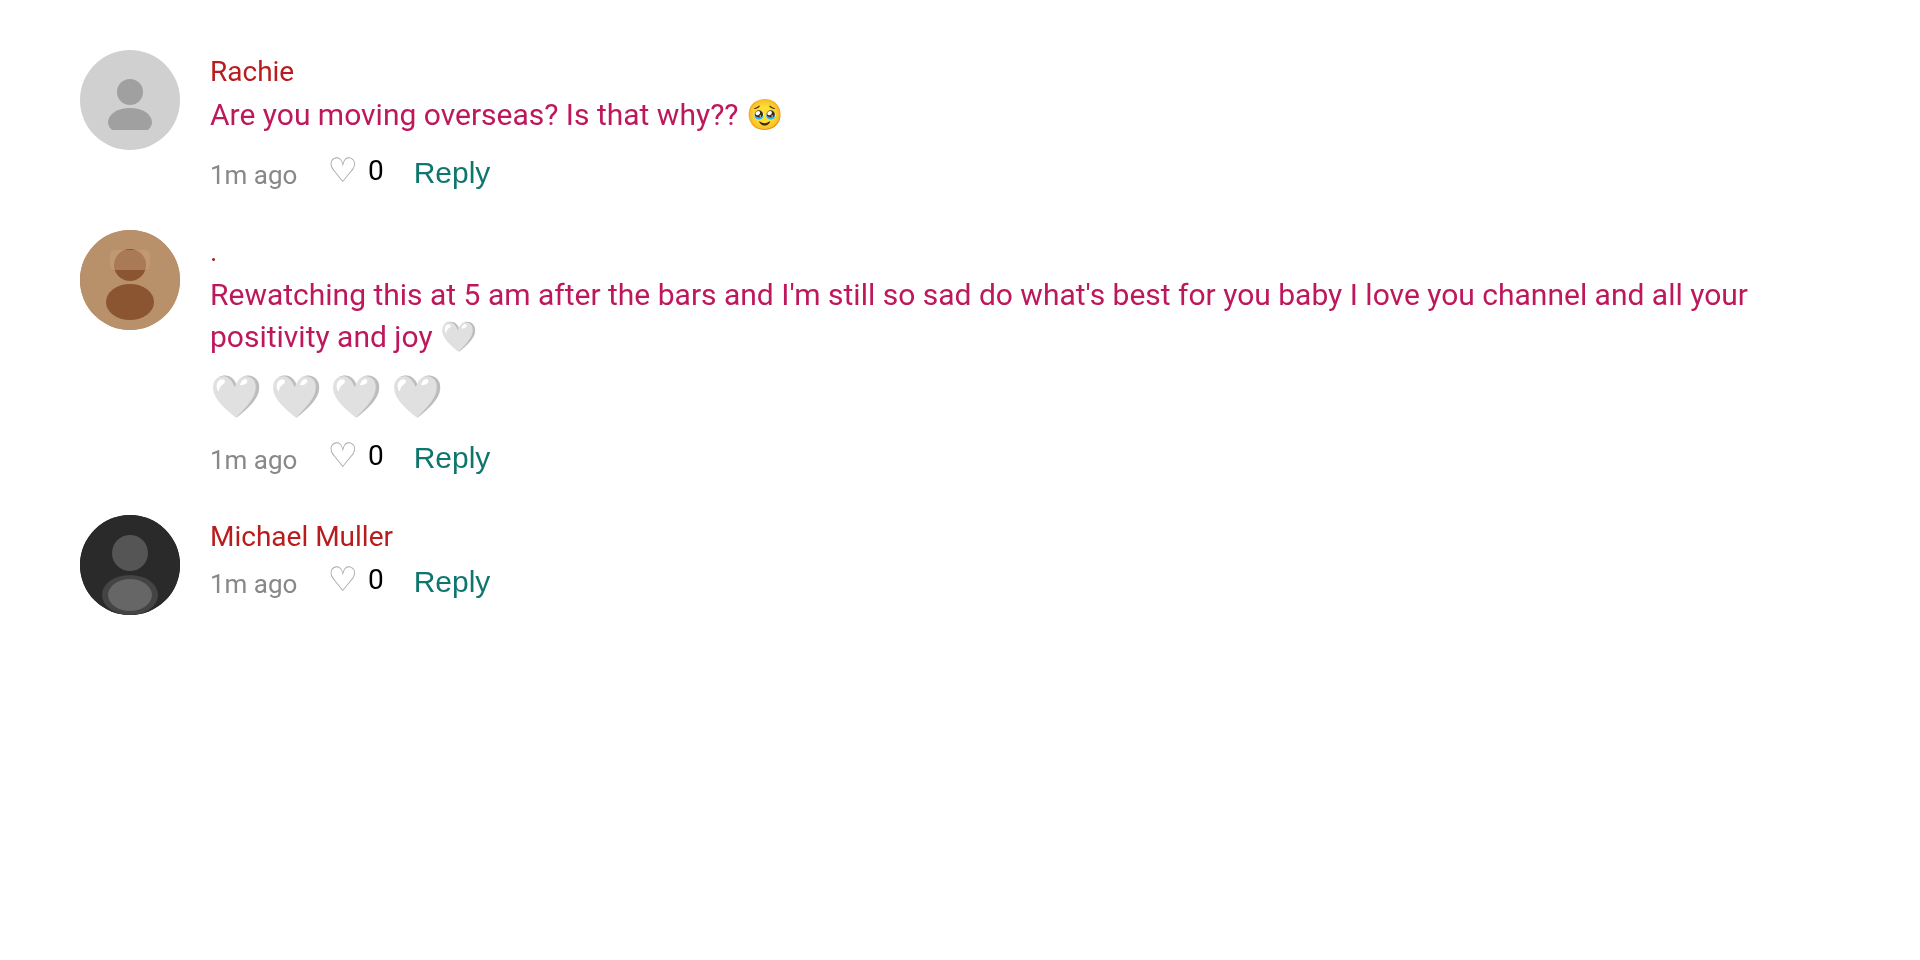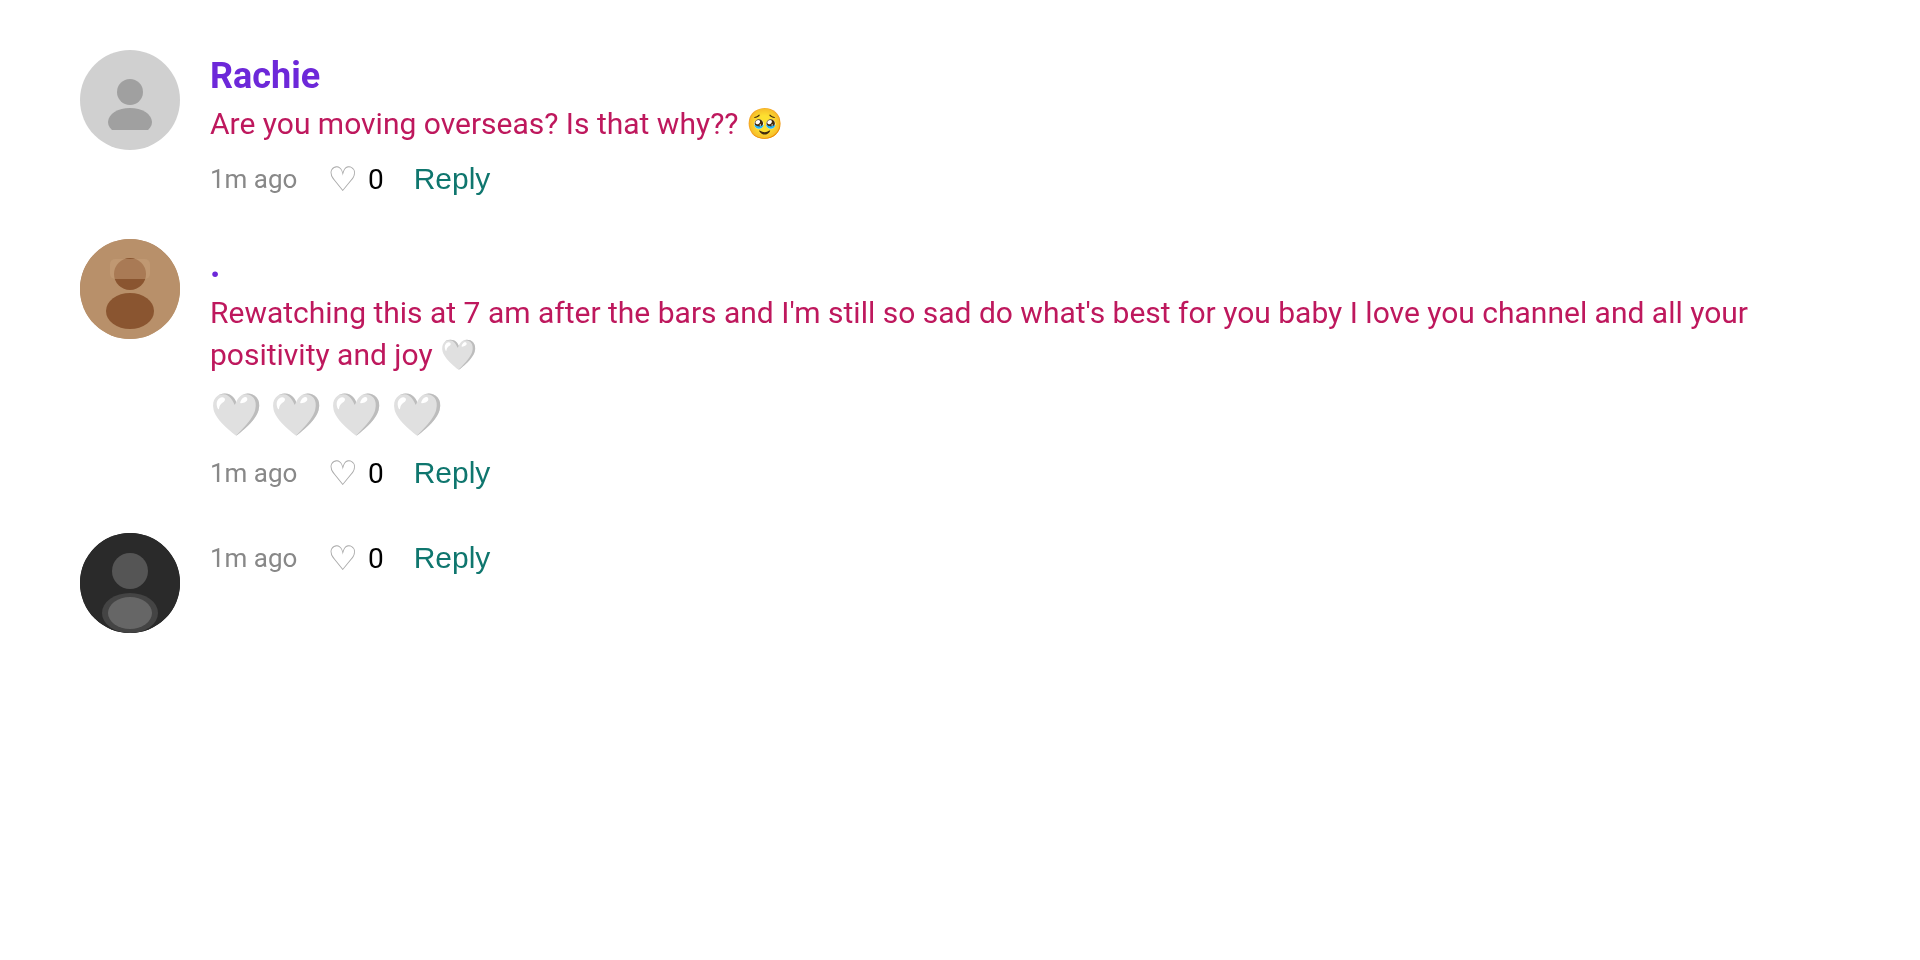--- a/index.html
+++ b/index.html
@@ -28,36 +28,36 @@
       margin-bottom: 40px;
       gap: 30px;
     }
 
     .comment-content {
       flex: 1;
       padding-top: 5px;
     }
 
     .comment-username {
-      font-size: 36px;
-      font-weight: 700;
-      color: #6d28d9;
+      font-size: 28px;
+      font-weight: 400;
+      color: #b91c1c;
       margin-bottom: 6px;
     }
 
     .comment-text {
       font-size: 30px;
       color: #be185d;
       line-height: 1.4;
       margin-bottom: 14px;
     }
 
     .comment-actions {
       display: flex;
-      align-items: center;
+      align-items: flex-end;
       gap: 30px;
     }
 
     .comment-time {
       font-size: 26px;
       color: #888888;
     }
 
     .like-area {
       display: flex;
@@ -168,21 +168,21 @@
 
       <svg width="100" height="100" viewBox="0 0 100 100" fill="none" xmlns="http://www.w3.org/2000/svg" style="position:absolute;top:0;left:0">
         <rect width="100" height="100" fill="#b8906a"></rect>
         <circle cx="50" cy="35" r="16" fill="#8a5530"></circle>
         <ellipse cx="50" cy="72" rx="24" ry="18" fill="#8a5530"></ellipse>
         <rect x="30" y="20" width="40" height="20" rx="5" fill="#c8a07a" opacity="0.5"></rect>
       </svg>
     </div>
     <div class="comment-content">
       <div class="comment-username">.</div>
-      <div class="comment-text">Rewatching this at 7 am after the bars and I'm still so sad do what's best for you baby I love you channel and all your positivity and joy 🤍</div>
+      <div class="comment-text">Rewatching this at 5 am after the bars and I'm still so sad do what's best for you baby I love you channel and all your positivity and joy 🤍</div>
       <div class="emoji-hearts">
         <span class="heart-outline">🤍</span>
         <span class="heart-outline">🤍</span>
         <span class="heart-outline">🤍</span>
         <span class="heart-outline">🤍</span>
       </div>
       <div class="comment-actions">
         <span class="comment-time">1m ago</span>
         <div class="like-area">
           <span class="heart-icon">♡</span>
@@ -201,20 +201,21 @@
     ">
       <svg width="100" height="100" viewBox="0 0 100 100" fill="none" xmlns="http://www.w3.org/2000/svg" style="position:absolute;top:0;left:0">
         <rect width="100" height="100" fill="#2a2a2a"></rect>
         <circle cx="50" cy="38" r="18" fill="#555"></circle>
         <ellipse cx="50" cy="80" rx="28" ry="20" fill="#444"></ellipse>
 
         <ellipse cx="50" cy="80" rx="22" ry="16" fill="#888" opacity="0.5"></ellipse>
       </svg>
     </div>
     <div class="comment-content">
+      <div class="comment-username">Michael Muller</div>
       <div class="comment-actions">
         <span class="comment-time">1m ago</span>
         <div class="like-area">
           <span class="heart-icon">♡</span>
           <span class="like-count">0</span>
         </div>
         <button class="reply-btn">Reply</button>
       </div>
     </div>
   </div>

